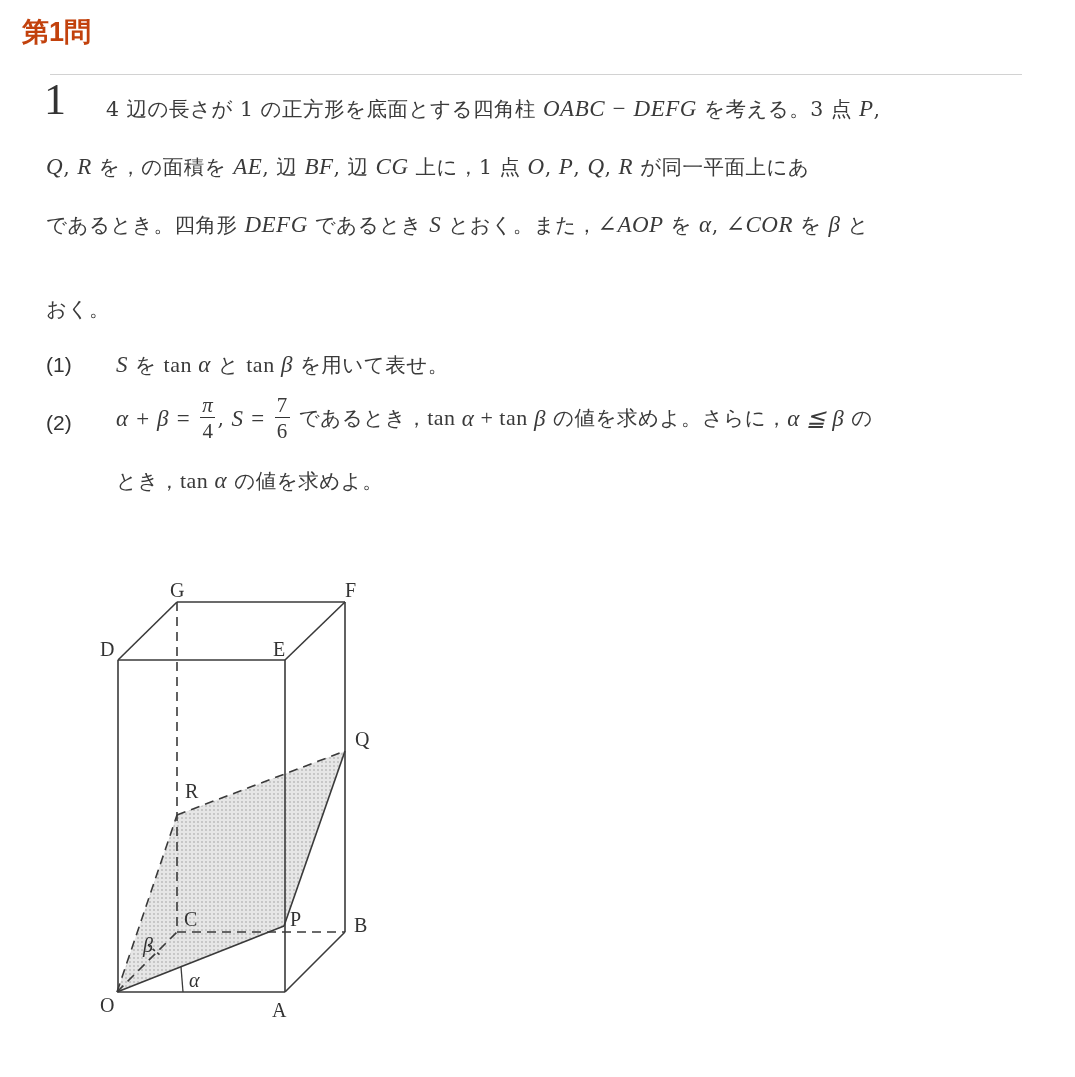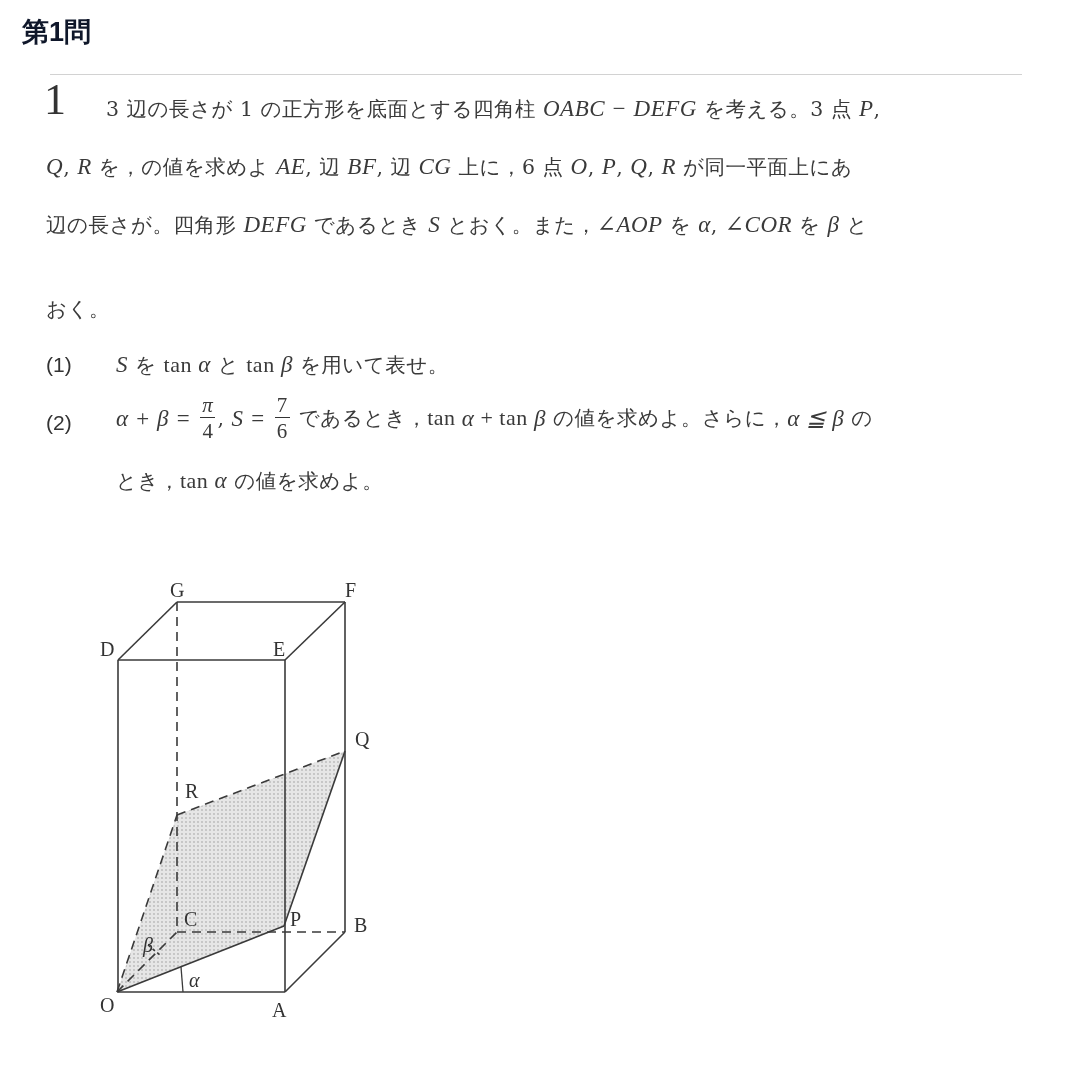--- a/index.html
+++ b/index.html
@@ -4,21 +4,21 @@
   <style>
     html, body { margin: 0; padding: 0; background: #ffffff; }
     body {
       width: 1075px; height: 1077px; position: relative; overflow: hidden;
       font-family: "DejaVu Serif", "Liberation Serif", serif;
       color: #333333;
     }
     .page-heading {
       position: absolute; left: 22px; top: 14px;
       font-family: "Liberation Sans", "DejaVu Sans", sans-serif;
-      font-weight: bold; font-size: 27px; color: #0f172a; letter-spacing: 0px;
+      font-weight: bold; font-size: 27px; color: #c2410c; letter-spacing: 0px;
     }
     .heading-rule {
       position: absolute; left: 50px; top: 74px; width: 972px; height: 0;
       border-top: 1.5px solid #d2d2d2;
     }
     .problem-number {
       position: absolute; left: 44px; top: 78px;
       font-family: "Liberation Serif", "DejaVu Serif", serif;
       font-size: 44px; color: #333; line-height: 1;
     }
@@ -51,29 +51,29 @@
   </style>
 </head>
 <body>
 
 <div class="page-heading">第1問</div>
 <div class="heading-rule"></div>
 
 <div class="problem-number">1</div>
 
 <div class="para-line" style="left:106px; top:97px;">
-  <span>3 辺の長さが 1 の正方形を底面とする四角柱 </span><i>OABC − DEFG</i><span> を考える。3 点 </span><i>P</i><span>,</span>
+  <span>4 辺の長さが 1 の正方形を底面とする四角柱 </span><i>OABC − DEFG</i><span> を考える。3 点 </span><i>P</i><span>,</span>
 </div>
 
 <div class="para-line" style="left:46px; top:155px;">
-  <i>Q</i><span>, </span><i>R</i><span> を，の値を求めよ </span><i>AE</i><span>, 辺 </span><i>BF</i><span>, 辺 </span><i>CG</i><span> 上に，6 点 </span><i>O</i><span>, </span><i>P</i><span>, </span><i>Q</i><span>, </span><i>R</i><span> が同一平面上にあ</span>
+  <i>Q</i><span>, </span><i>R</i><span> を，の面積を </span><i>AE</i><span>, 辺 </span><i>BF</i><span>, 辺 </span><i>CG</i><span> 上に，1 点 </span><i>O</i><span>, </span><i>P</i><span>, </span><i>Q</i><span>, </span><i>R</i><span> が同一平面上にあ</span>
 </div>
 
 <div class="para-line" style="left:46px; top:213px;">
-  <span>辺の長さが。四角形 </span><i>DEFG</i><span> であるとき </span><i>S</i><span> とおく。また，</span><i>∠AOP</i><span> を </span><i>α</i><span>, </span><i>∠COR</i><span> を </span><i>β</i><span> と</span>
+  <span>であるとき。四角形 </span><i>DEFG</i><span> であるとき </span><i>S</i><span> とおく。また，</span><i>∠AOP</i><span> を </span><i>α</i><span>, </span><i>∠COR</i><span> を </span><i>β</i><span> と</span>
 </div>
 
 <div class="para-line" style="left:46px; top:271px;margin-top:28px;">
   <span>おく。</span>
 </div>
 
 <div class="sub-label" style="top:354px;">(1)</div>
 <div class="sub-text" style="top:353px;">
   <span class="math">S</span><span> を </span><span class="mathr">tan</span><span class="math"> α</span><span> と </span><span class="mathr">tan</span><span class="math"> β</span><span> を用いて表せ。</span>
 </div>

